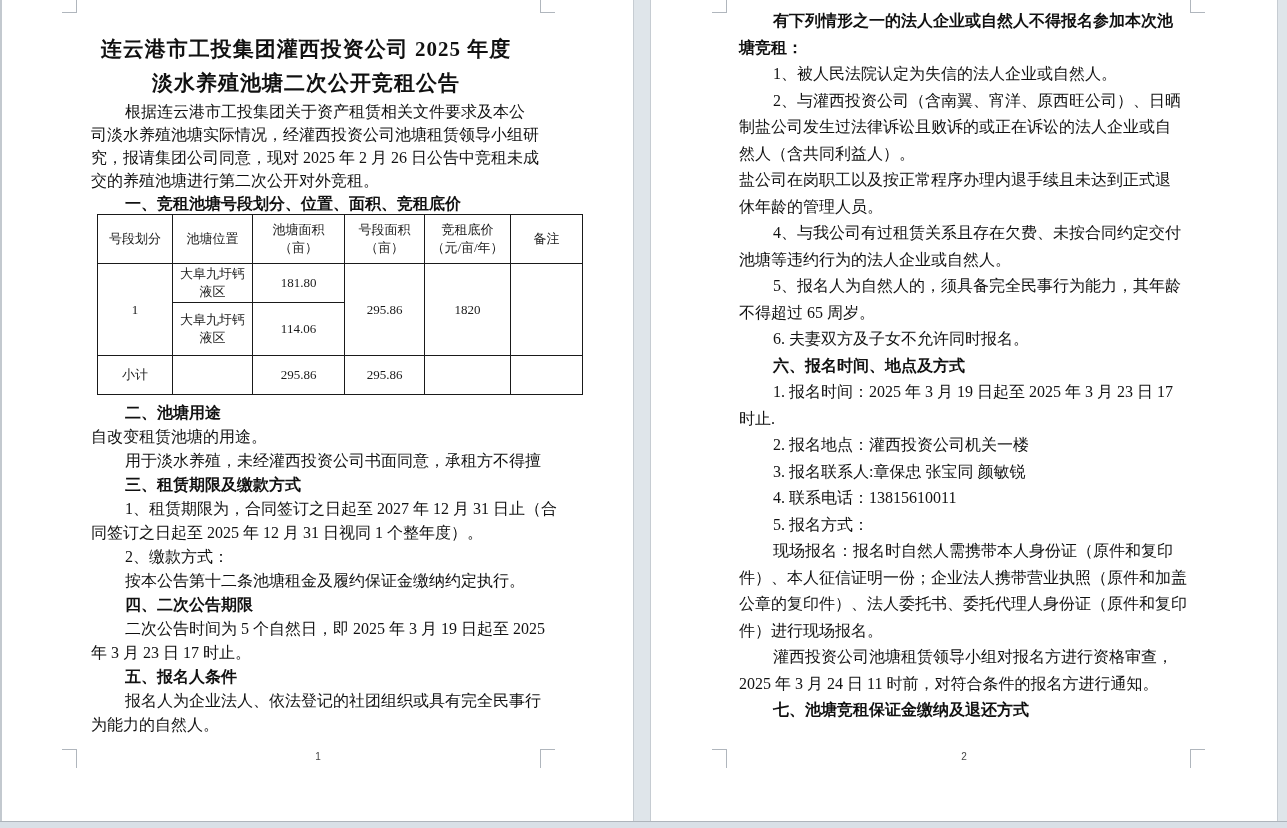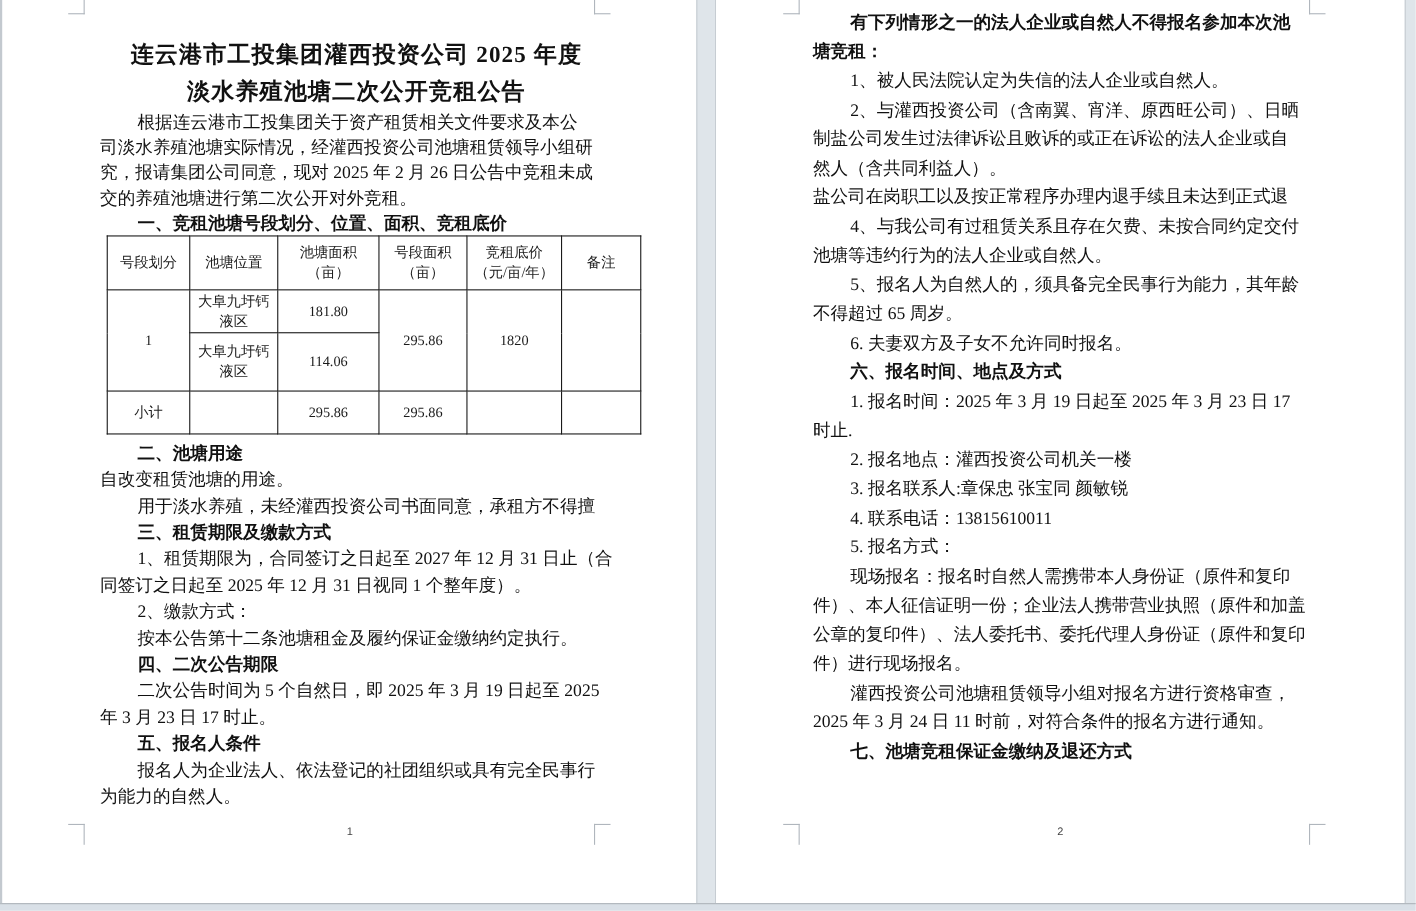--- a/index.html
+++ b/index.html
@@ -25,21 +25,21 @@
   .mark.t{top:0;width:15px;height:13px;}
   .mark.b{top:749px;width:15px;height:19px;}
   .mark.tl{border-bottom:1px solid #b0b6bd;border-right:1px solid #b0b6bd;}
   .mark.tr{border-bottom:1px solid #b0b6bd;border-left:1px solid #b0b6bd;}
   .mark.bl{border-top:1px solid #b0b6bd;border-right:1px solid #b0b6bd;}
   .mark.br{border-top:1px solid #b0b6bd;border-left:1px solid #b0b6bd;}
   .p1.l{left:59px;} .p1.r{left:537px;}
   .p2.l{left:61px;} .p2.r{left:539px;}
 
   
-  .title-block{position:absolute;top:32px;left:95px;width:452px;text-align:center;
+  .title-block{position:absolute;top:32px;left:77px;width:452px;text-align:center;
     font-size:21px;font-weight:bold;line-height:34px;letter-spacing:1px;}
   .sectionA{position:absolute;top:100px;left:88px;width:452px;
     font-size:16px;line-height:23px;}
   .sectionB{position:absolute;top:401px;left:88px;width:452px;
     font-size:16px;line-height:24px;}
   .page2-content{position:absolute;top:8px;left:88px;width:494px;
     font-size:16px;line-height:26.5px;}
   .line{white-space:nowrap;}
   .line.indent{padding-left:34px;}
   .line.bold{font-weight:bold;}
@@ -141,20 +141,21 @@
     <div class="mark b br p2 r"></div>
 
     <div class="page2-content">
         <div class="line bold indent">有下列情形之一的法人企业或自然人不得报名参加本次池</div>
         <div class="line bold">塘竞租：</div>
         <div class="line indent">1、被人民法院认定为失信的法人企业或自然人。</div>
         <div class="line indent">2、与灌西投资公司（含南翼、宵洋、原西旺公司）、日晒</div>
         <div class="line">制盐公司发生过法律诉讼且败诉的或正在诉讼的法人企业或自</div>
         <div class="line">然人（含共同利益人）。</div>
         <div class="line">盐公司在岗职工以及按正常程序办理内退手续且未达到正式退</div>
+        <div class="line">休年龄的管理人员。</div>
         <div class="line indent">4、与我公司有过租赁关系且存在欠费、未按合同约定交付</div>
         <div class="line">池塘等违约行为的法人企业或自然人。</div>
         <div class="line indent">5、报名人为自然人的，须具备完全民事行为能力，其年龄</div>
         <div class="line">不得超过 65 周岁。</div>
         <div class="line indent">6. 夫妻双方及子女不允许同时报名。</div>
         <div class="line bold indent">六、报名时间、地点及方式</div>
         <div class="line indent">1. 报名时间：2025 年 3 月 19 日起至 2025 年 3 月 23 日 17</div>
         <div class="line">时止.</div>
         <div class="line indent">2. 报名地点：灌西投资公司机关一楼</div>
         <div class="line indent">3. 报名联系人:章保忠 张宝同 颜敏锐</div>

